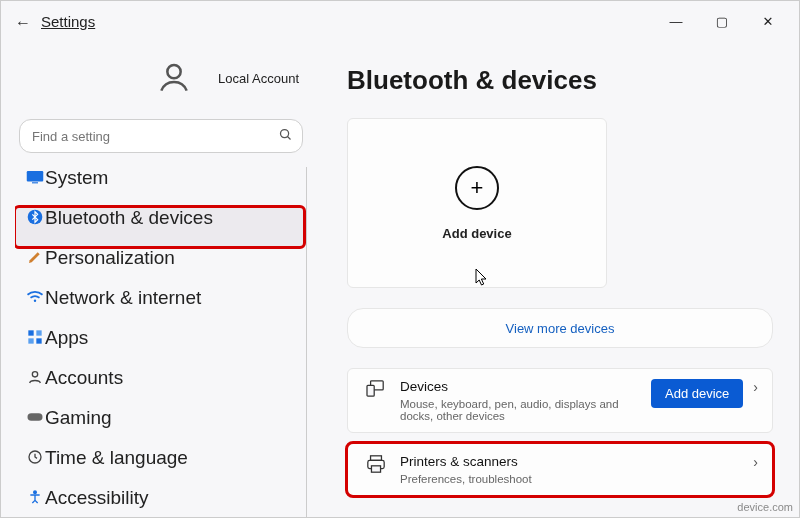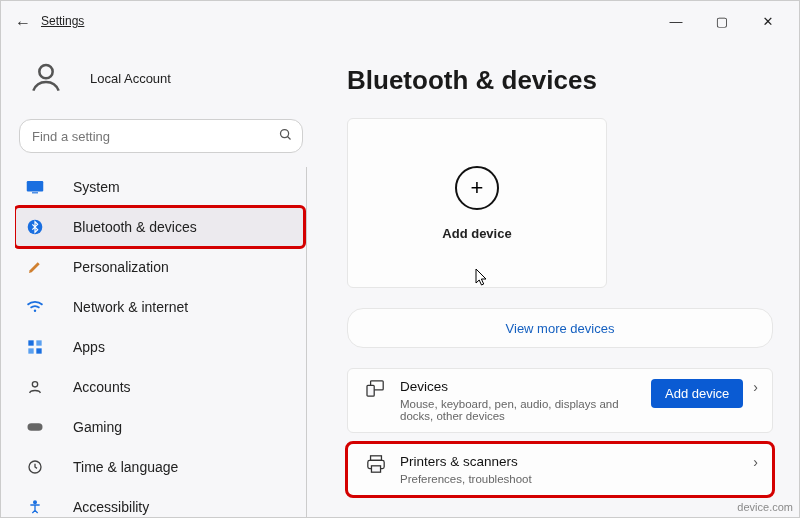--- a/index.html
+++ b/index.html
@@ -1,33 +1,33 @@
 <!DOCTYPE html>
 <html><head>
 <meta charset="utf-8">
 <style>
   * { box-sizing: border-box; margin: 0; padding: 0; font-family: "Segoe UI", Arial, sans-serif; }
   html, body { width: 800px; height: 518px; overflow: hidden; background: #d0d0d0; }
   .window { background: #f7f7f9; width: 800px; height: 518px; position: relative; border: 1px solid #ccc; }
   .titlebar { display: flex; align-items: center; height: 40px; padding: 0 8px; }
   .titlebar .back { width: 28px; text-align: center; font-size: 16px; color: #333; cursor: pointer; }
-  .titlebar .title { font-size: 12px; color: #222; margin-left: 4px; flex: 1; text-decoration: underline; }
+  .titlebar .title { font-size: 15px; color: #222; margin-left: 4px; flex: 1; text-decoration: underline; }
   .winbtns { display: flex; gap: 0; }
   .winbtns div { width: 46px; height: 32px; display: flex; align-items: center; justify-content: center; font-size: 13px; color: #222; cursor: pointer; }
   .body { display: flex; height: calc(100% - 40px); }
   .sidebar { width: 320px; padding: 4px 14px 0 14px; display: flex; flex-direction: column; }
-  .account { display: flex; align-items: center; gap: 21px; padding: 10px 8px 18px 8px; }
+  .account { display: flex; align-items: center; gap: 21px; padding: 10px 8px 18px 8px; justify-content: flex-end; }
   .avatar { width: 46px; height: 46px; border-radius: 50%; display:flex; align-items:center; justify-content:center; }
   .avatar svg { width: 38px; height: 38px; }
   .acct-name { font-size: 13px; color: #222; }
   .search { position: relative; margin: 0 4px 14px 4px; }
   .search input { width: 100%; height: 34px; border: 1px solid #d0d0d0; border-radius: 12px; background: #fff; padding: 0 34px 0 12px; font-size: 13px; outline: none; }
   .search .sicon { position: absolute; right: 10px; top: 8px; color: #555; font-size: 14px; }
   .navlist { border-right: 1px solid #ccc; padding-right: 2px; flex: 1; overflow: hidden; }
-  .navitem { display: flex; align-items: center; gap: 28px; height: 40px; padding: 0 10px; border-radius: 4px; font-size: 14px; color: #222; cursor: pointer; }
+  .navitem { display: flex; align-items: flex-start; gap: 0; height: 40px; padding: 0 10px; border-radius: 4px; font-size: 19px; color: #222; cursor: pointer; }
   .navitem.selected { background: #eceaee; }
   .navitem .nicon { width: 20px; height: 20px; display:flex; align-items:center; justify-content:center; font-size:16px; }
   .hl-red { outline: 3px solid #d40000; outline-offset: -1px; }
   .content { flex: 1; padding: 10px 26px 0 26px; overflow: hidden; }
   .pagetitle { font-size: 26px; font-weight: 600; color: #1a1a1a; margin: 14px 0 22px 0; }
   .addtile { width: 260px; height: 170px; background: #fdfdfd; border: 1px solid #e6e6e6; border-radius: 6px; display:flex; flex-direction:column; align-items:center; justify-content:center; margin-bottom: 16px; cursor:pointer; }
   .addcircle { width: 44px; height: 44px; border: 2.5px solid #111; border-radius: 50%; display:flex; align-items:center; justify-content:center; font-size: 22px; font-weight: 400; margin-bottom: 16px; }
   .addlabel { font-size: 13px; font-weight: 600; color: #222; }
   .cursor { position: relative; top: -36px; left: 128px; font-size: 16px; }
   .viewmore { width: 100%; height: 40px; background: #fdfdfd; border: 1px solid #e6e6e6; border-radius: 16px; display:flex; align-items:center; justify-content:center; font-size: 13px; color: #1560c0; margin-top: -18px; margin-bottom: 20px; cursor:pointer; }

